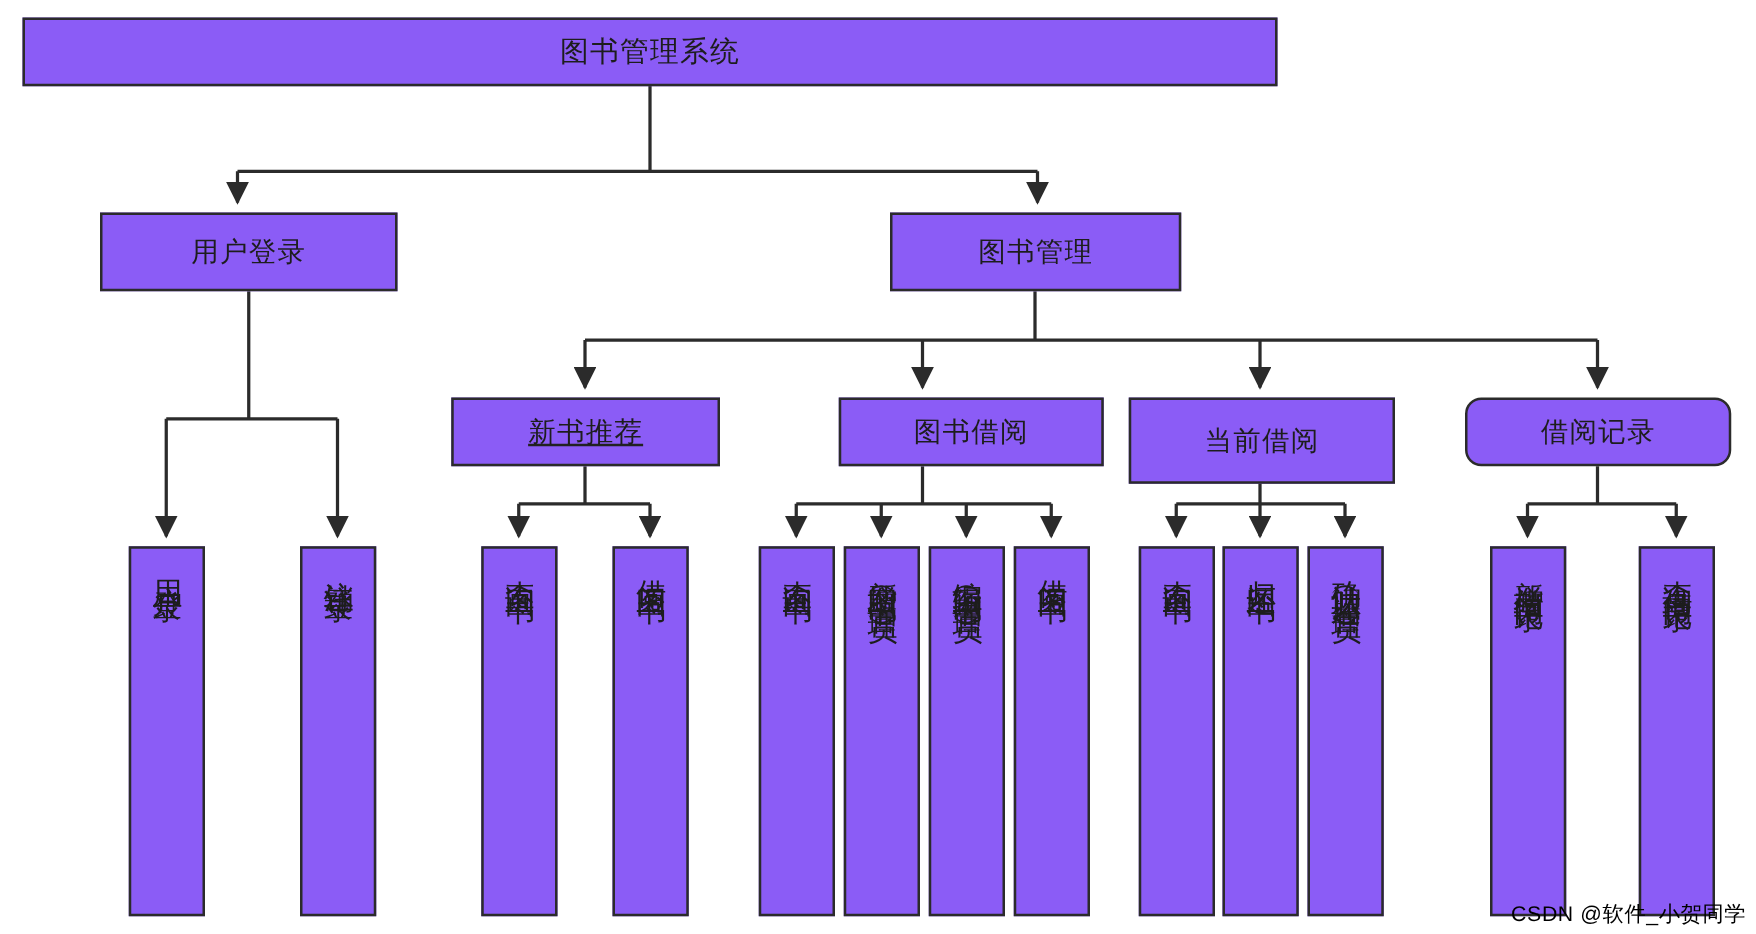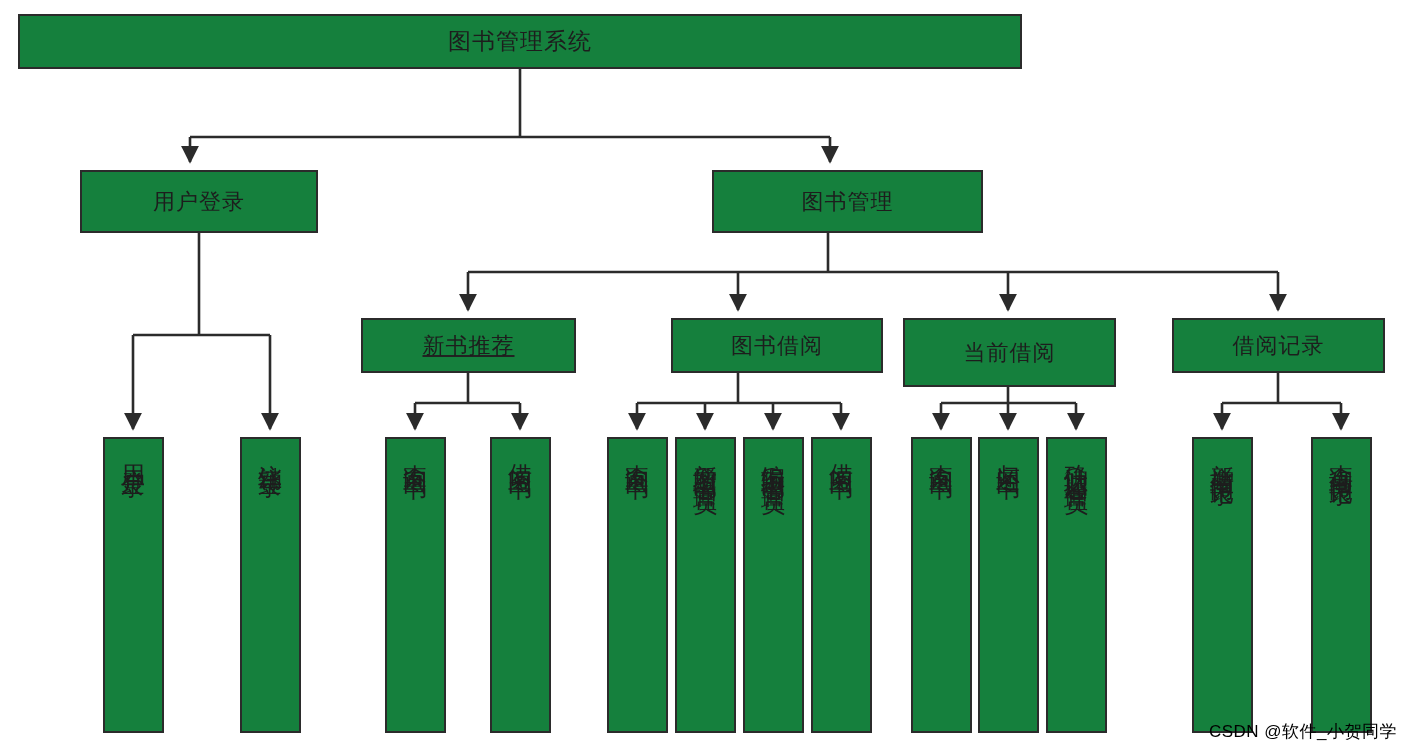--- a/index.html
+++ b/index.html
@@ -1,21 +1,21 @@
 <!DOCTYPE html>
 <html><head>
 <meta charset="utf-8">
 <style>
   html,body{margin:0;padding:0;background:#ffffff;}
   body{width:1405px;height:747px;position:relative;overflow:hidden;
        font-family:"Liberation Sans","DejaVu Sans",sans-serif;color:#222;}
   #canvas{position:absolute;left:0;top:0;width:1405px;height:747px;}
   svg.links{position:absolute;left:0;top:0;width:1405px;height:747px;pointer-events:none;}
 
-  .node{position:absolute;background:#15803d;border:2.5px solid #2b2b2b;
+  .node{position:absolute;background:#8b5cf6;border:2.5px solid #2b2b2b;
         box-sizing:border-box;display:flex;align-items:center;justify-content:center;}
   .node .label{font-size:22px;line-height:1.25;color:#1d1d1d;letter-spacing:1px;
         white-space:nowrap;}
 
   .node.root{border-width:2.5px;}
   .node.root .label{font-size:23px;}
 
   
   .node.leaf{border-width:2.5px;align-items:flex-start;justify-content:center;padding-top:6px;}
   .node.leaf .label{
@@ -86,34 +86,34 @@
     </g>
   </svg>
 
   <div class="node root" style="left:18px;top:14px;width:1004px;height:55px;">
     <span class="label">图书管理系统</span>
   </div>
 
   <div class="node" style="left:80px;top:170px;width:238px;height:63px;">
     <span class="label">用户登录</span>
   </div>
-  <div class="node" style="left:712px;top:170px;width:271px;height:63px;">
+  <div class="node" style="left:712px;top:170px;width:233px;height:63px;">
     <span class="label">图书管理</span>
   </div>
 
   <div class="node" style="left:361px;top:318px;width:215px;height:55px;text-decoration:underline;">
     <span class="label">新书推荐</span>
   </div>
   <div class="node" style="left:633px;top:318px;width:212px;height:55px;margin-left:38px;">
     <span class="label">图书借阅</span>
   </div>
   <div class="node" style="left:903px;top:318px;width:213px;height:69px;">
     <span class="label">当前借阅</span>
   </div>
-  <div class="node" style="left:1172px;top:318px;width:213px;height:55px;">
+  <div class="node" style="left:1172px;top:318px;width:213px;height:55px;border-radius:13px;">
     <span class="label">借阅记录</span>
   </div>
 
   <div class="node leaf" style="left:103px;top:437px;width:61px;height:296px;">
     <span class="label">用户登录</span>
   </div>
   <div class="node leaf" style="left:240px;top:437px;width:61px;height:296px;">
     <span class="label">注销登录</span>
   </div>
 

